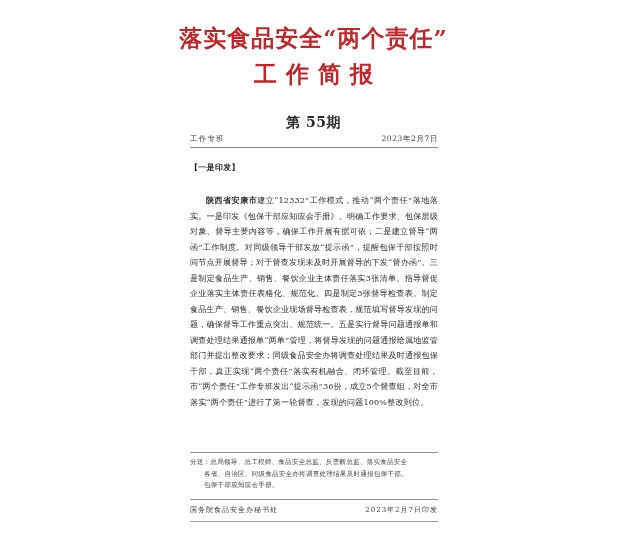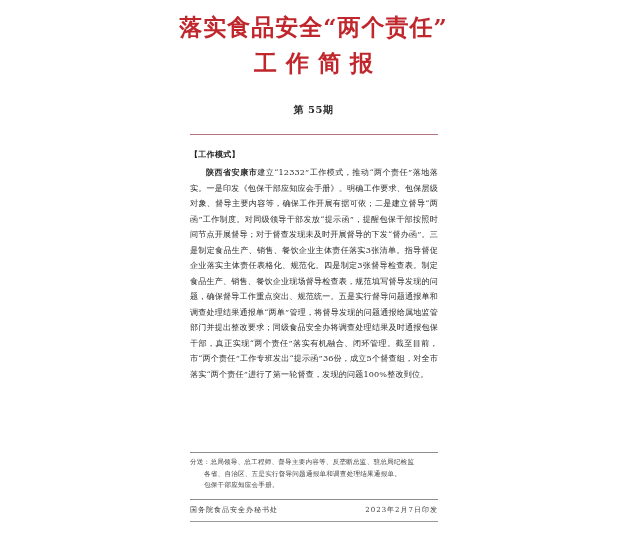--- a/index.html
+++ b/index.html
@@ -17,21 +17,21 @@
 
   #page {
     position: relative;
     width: 627px;
     height: 543px;
     background: #ffffff;
   }
 
   
   .masthead {
-    padding-top: 13px;
+    padding-top: 24px;
     text-align: center;
   }
   .mast-line1 {
     color: #c0272d;
     font-weight: bold;
     font-size: 23px;
     letter-spacing: 1px;
     line-height: 1.25;
     font-family: "DejaVu Serif", "Liberation Serif", serif;
   }
@@ -41,21 +41,21 @@
     font-size: 23px;
     letter-spacing: 9px;
     line-height: 1.35;
     margin-top: 6px;
     padding-left: 9px;
     font-family: Liberation Serif, serif;
   }
 
   .issue-no {
     text-align: center;
-    font-size: 10px;
+    font-size: 14px;
     font-weight: bold;
     color: #2a2a2a;
     margin-top: 24px;
     letter-spacing: 0.5px;
   }
 
   
   .sheet {
     position: absolute;
     left: 190px;
@@ -83,21 +83,21 @@
 
   .section-tag {
     font-size: 8px;
     font-weight: bold;
     color: #1f1f1f;
     margin-top: 14px;
     letter-spacing: 0.3px;
   }
 
   .body-text {
-    margin-top: 5px;
+    margin-top: 20px;
     font-size: 8.1px;
     line-height: 1.92;
     color: #2e2e2e;
     text-align: justify;
     text-justify: inter-character;
     letter-spacing: 0.15px;
   }
   .body-text .indent { padding-left: 16px; }
   .body-text b { font-weight: bold; }
 
@@ -151,35 +151,39 @@
 <div id="page">
 
   <div class="masthead">
     <div class="mast-line1">落实食品安全“两个责任”</div>
     <div class="mast-line2">工作简报</div>
     <div class="issue-no">第 55期</div>
   </div>
 
   <div class="sheet">
 
+    <div class="meta-row">
+      <div class="meta-left">工作专班</div>
+      <div class="meta-right">2023年2月7日</div>
+    </div>
     <div class="rule-red"></div>
 
-    <div class="section-tag">【工作模式】</div>
+    <div class="section-tag">【一是印发】</div>
 
     <div class="body-text">
       <span class="indent"></span><b>陕西省安康市</b><span>建立“12332”工作模式，推动“两个责任”落地落实。一是印发《包保干部应知应会手册》。明确工作要求、包保层级对象、督导主要内容等，确保工作开展有据可依；二是建立督导“两函”工作制度。对同级领导干部发放“提示函”，提醒包保干部按照时间节点开展督导；对于督查发现未及时开展督导的下发“督办函”。三是制定食品生产、销售、餐饮企业主体责任落实3张清单。指导督促企业落实主体责任表格化、规范化。四是制定3张督导检查表。制定食品生产、销售、餐饮企业现场督导检查表，规范填写督导发现的问题，确保督导工作重点突出、规范统一。五是实行督导问题通报单和调查处理结果通报单“两单”管理，将督导发现的问题通报给属地监管部门并提出整改要求；同级食品安全办将调查处理结果及时通报包保干部，真正实现“两个责任”落实有机融合、闭环管理。截至目前，市“两个责任”工作专班发出“提示函”36份，成立5个督查组，对全市落实“两个责任”进行了第一轮督查，发现的问题100%整改到位。</span>
     </div>
   </div>
 
   <div class="footer-zone">
     <div class="rule-gray"></div>
 
     <div class="dist-block">
-      <div class="dist-line">分送：总局领导、总工程师、督导主要内容等、反垄断总监、驻总局纪检监</div>
-      <div class="dist-line indent2">各省、自治区、五是实行督导问题通报单和调查处理结果通报单。</div>
+      <div class="dist-line">分送：总局领导、总工程师、食品安全总监、反垄断总监、落实食品安全</div>
+      <div class="dist-line indent2">各省、自治区、同级食品安全办将调查处理结果及时通报包保干部。</div>
       <div class="dist-line indent2">包保干部应知应会手册。</div>
     </div>
 
     <div class="rule-gray2"></div>
 
     <div class="imprint-row">
       <div>国务院食品安全办秘书处</div>
       <div>2023年2月7日印发</div>
     </div>
 

